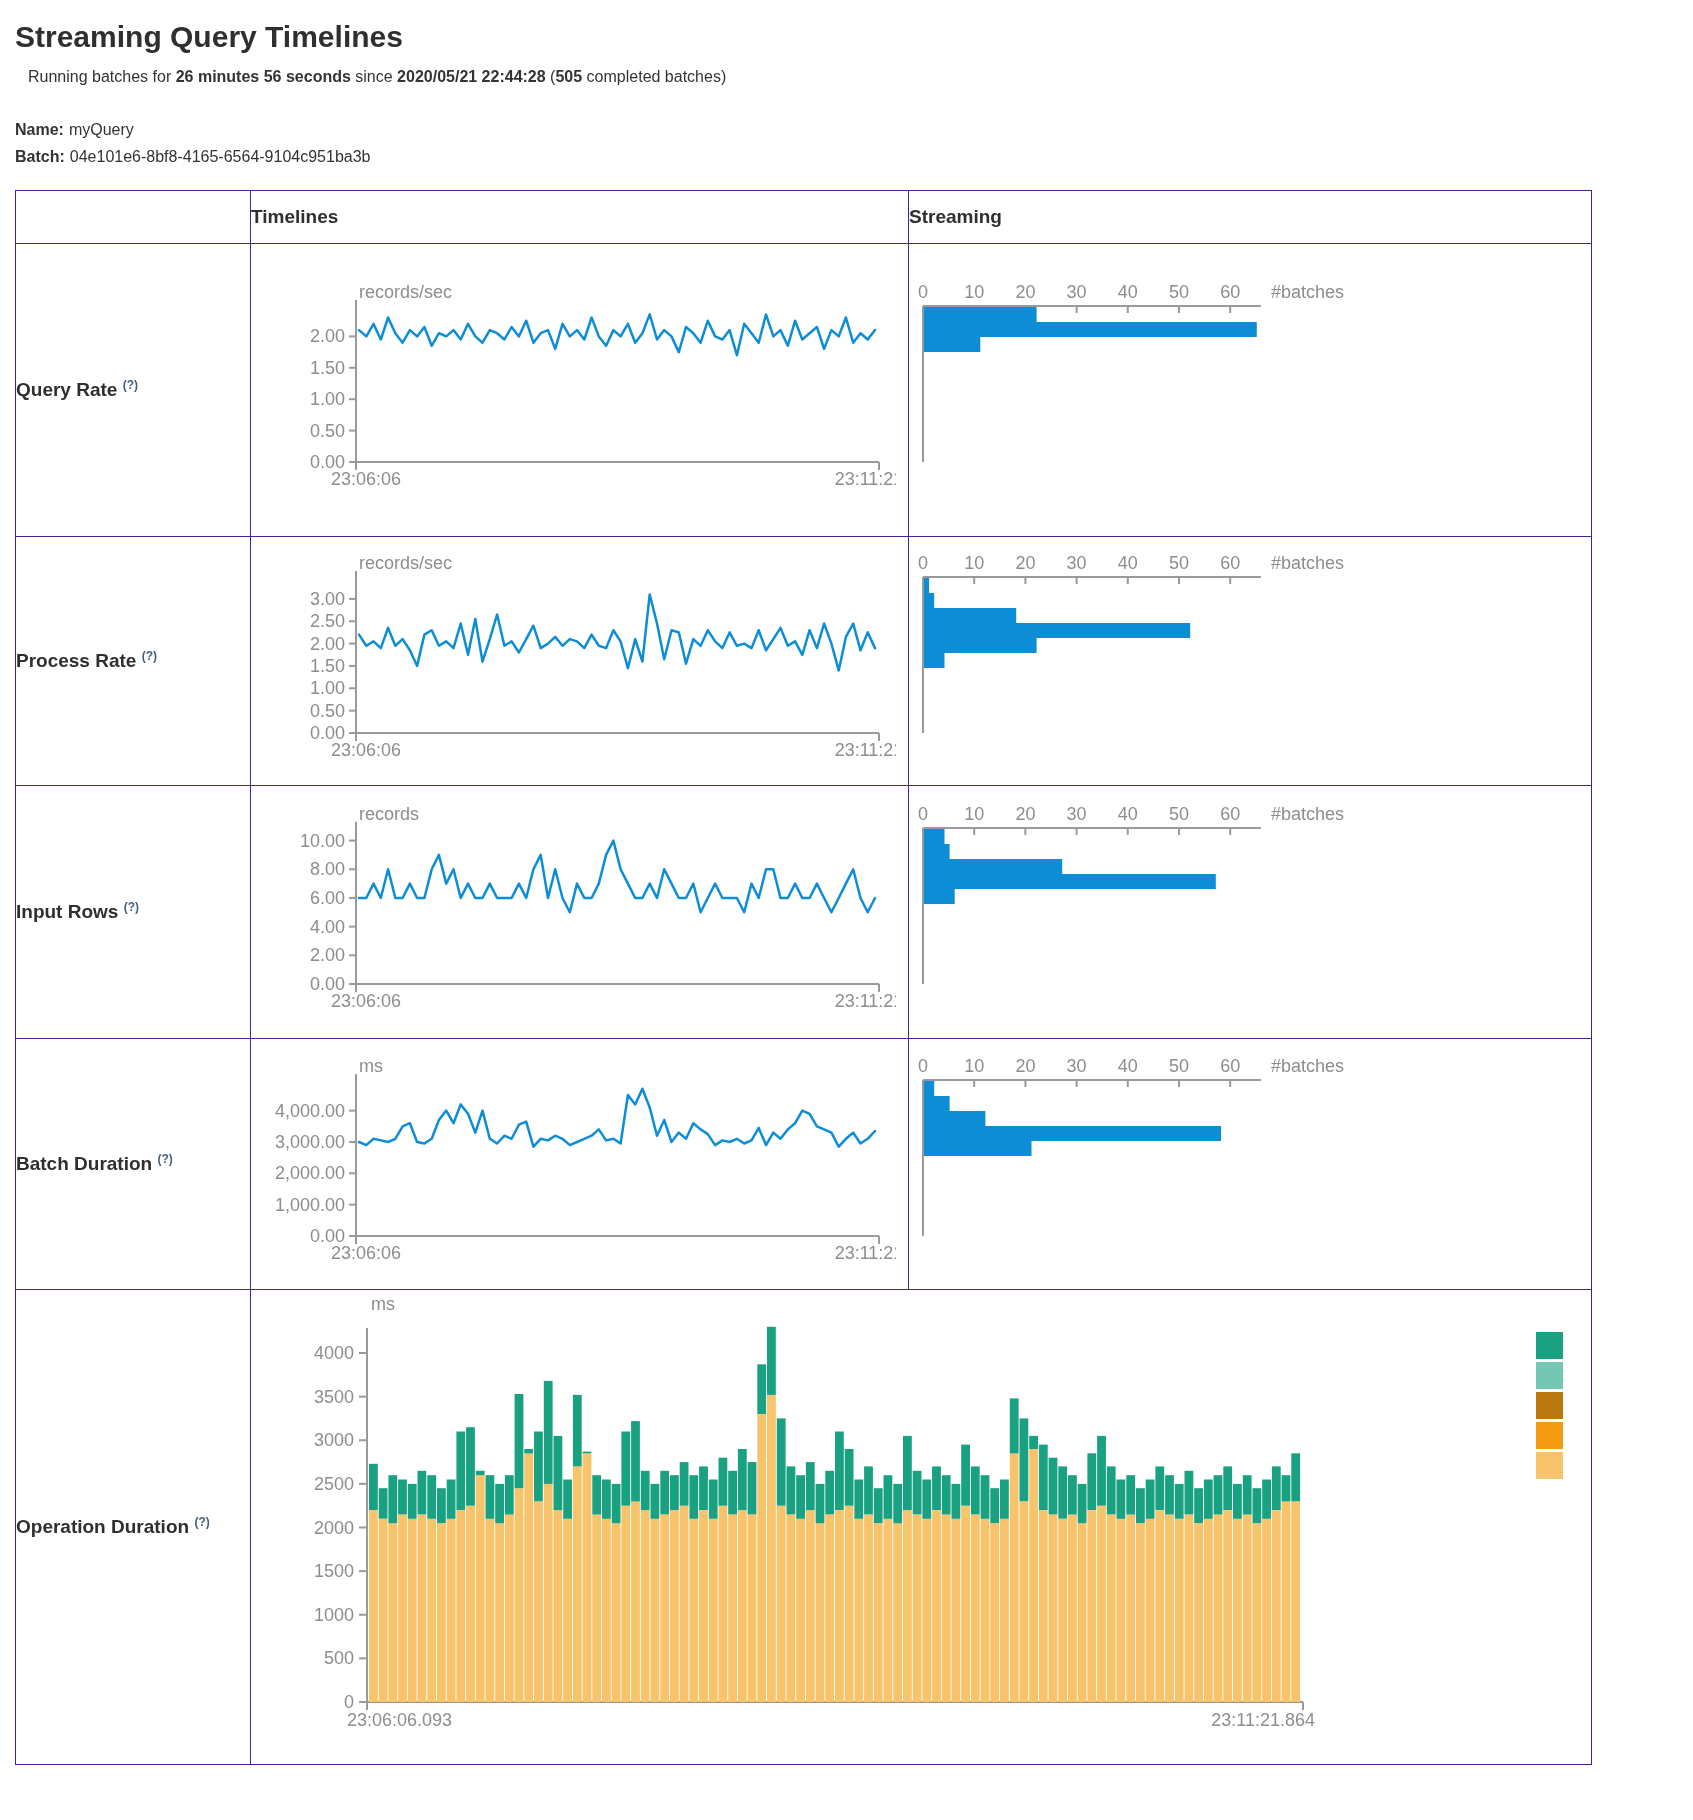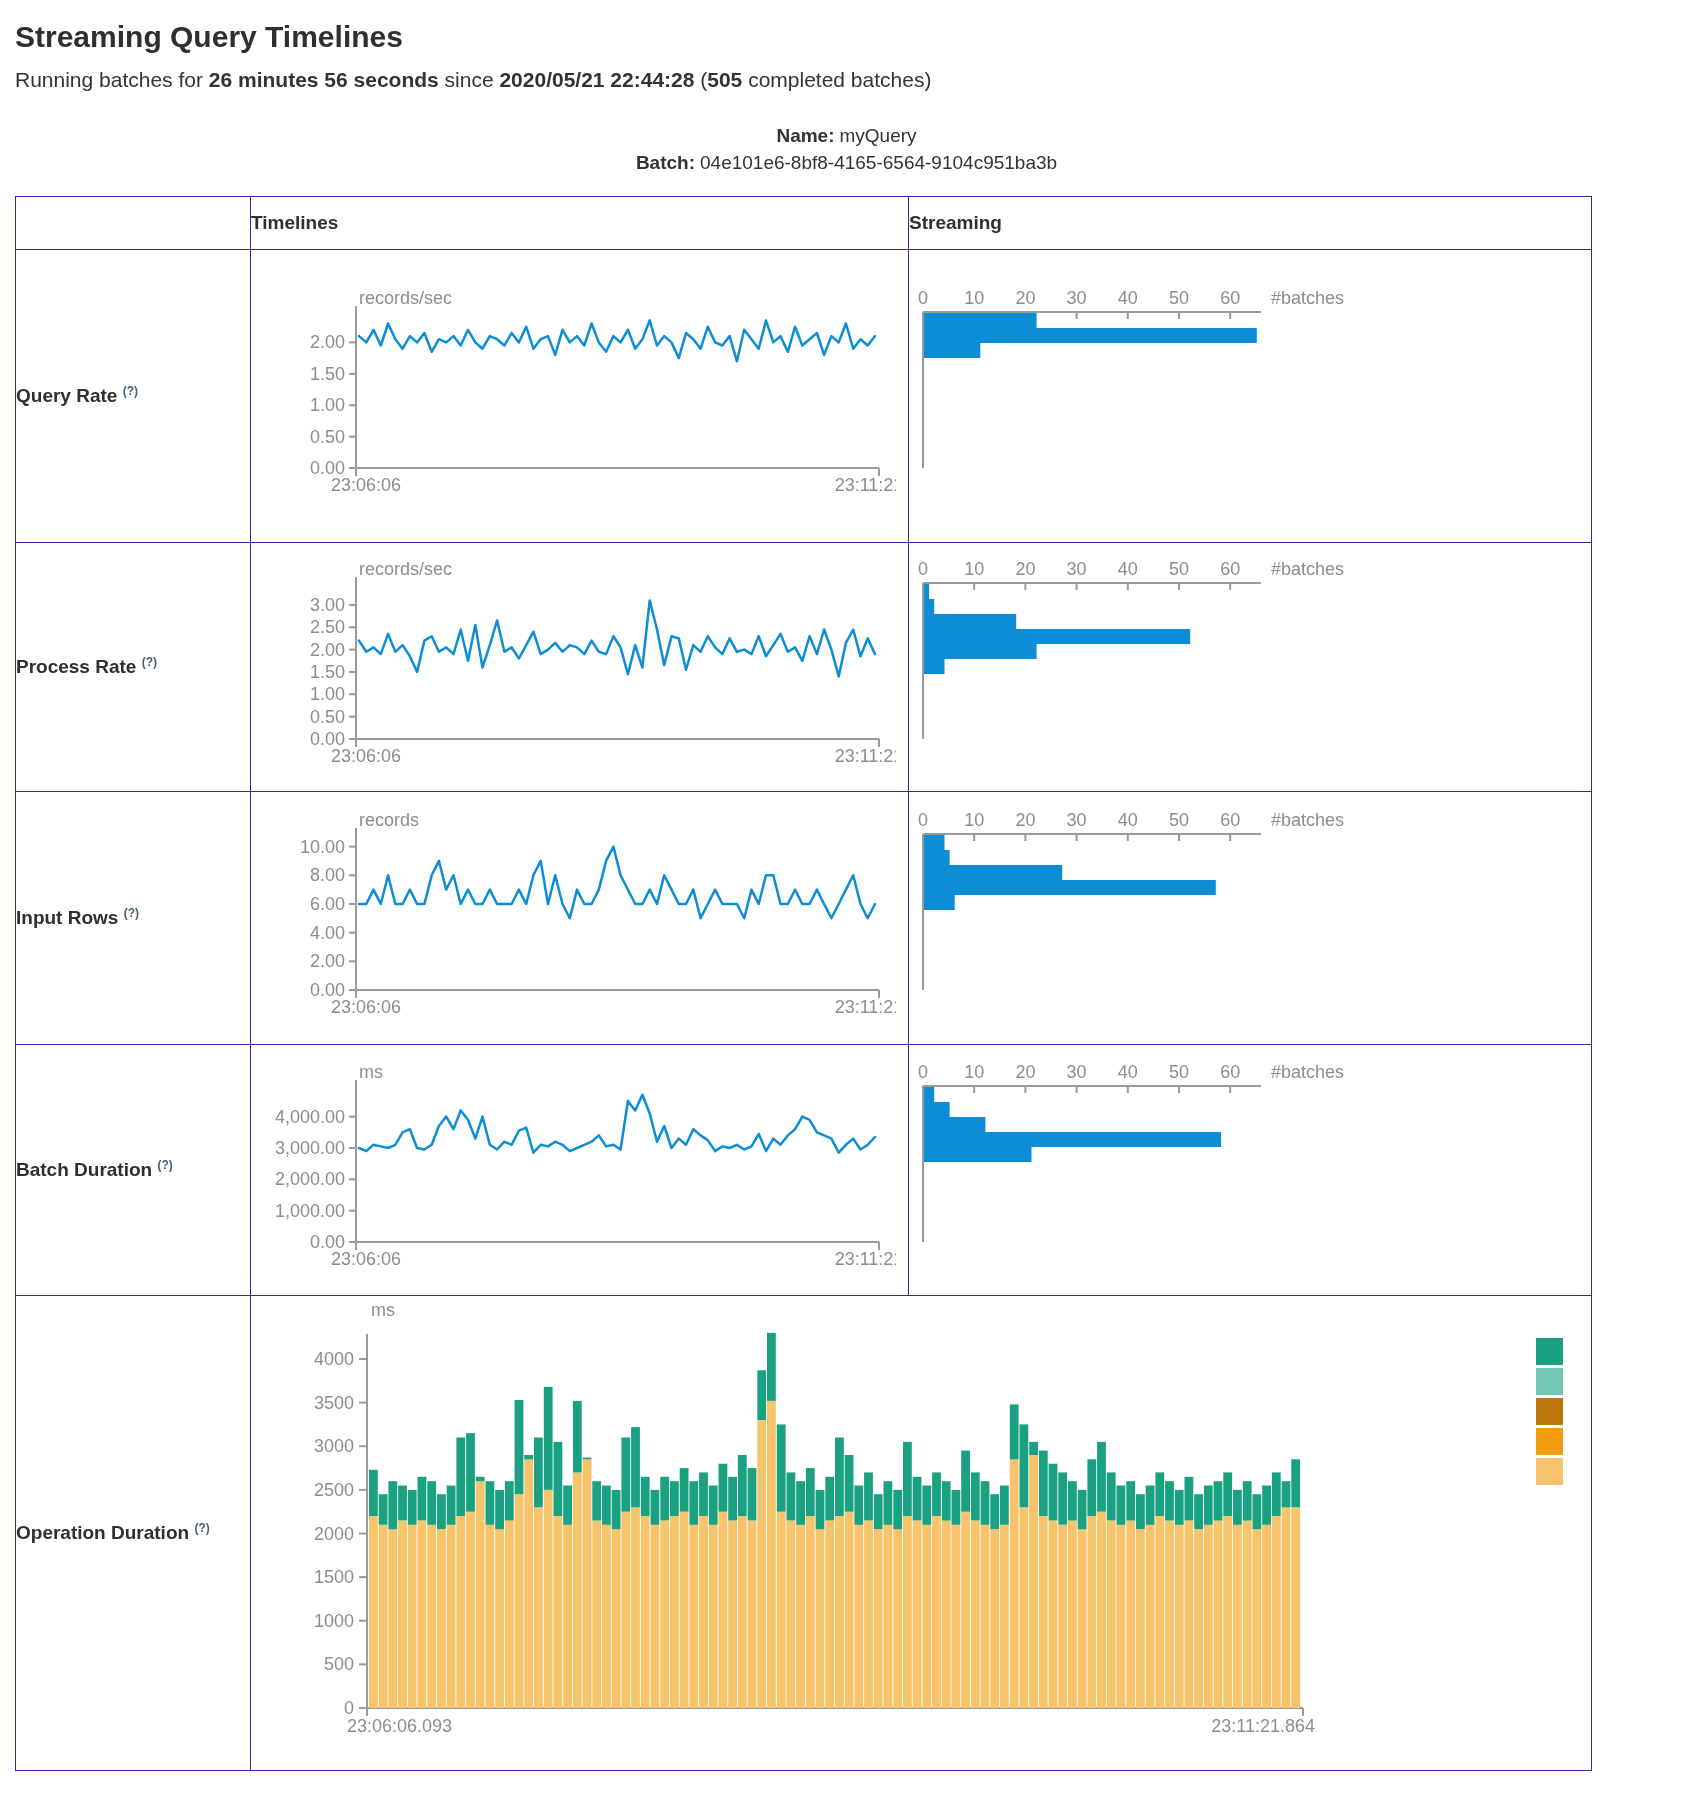--- a/index.html
+++ b/index.html
@@ -8,23 +8,23 @@
     font-family:"Liberation Sans", sans-serif;
     color:#333;
   }
   .page{padding:14px 15px 20px 15px;}
   h1.title{
     font-size:30px;
     font-weight:700;
     color:#2f2f2f;
     margin:6px 0 14px 0;
   }
-  .subtitle{font-size:21px;margin:0 0 30px 0;color:#333;}
+  .subtitle{font-size:16px;margin:0 0 30px 13px;color:#333;}
   .subtitle b, .meta b{font-weight:700;}
-  .meta{font-size:19px;line-height:27px;margin:0 0 20px 0;text-align:center;}
+  .meta{font-size:16px;line-height:27px;margin:0 0 20px 0;}
   .meta .row{margin:0;}
   .meta b{margin-right:5px;}
 
   table.stats{
     border-collapse:collapse;
     table-layout:fixed;
     width:1576px;
     margin-top:8px;
   }
   table.stats th, table.stats td{

